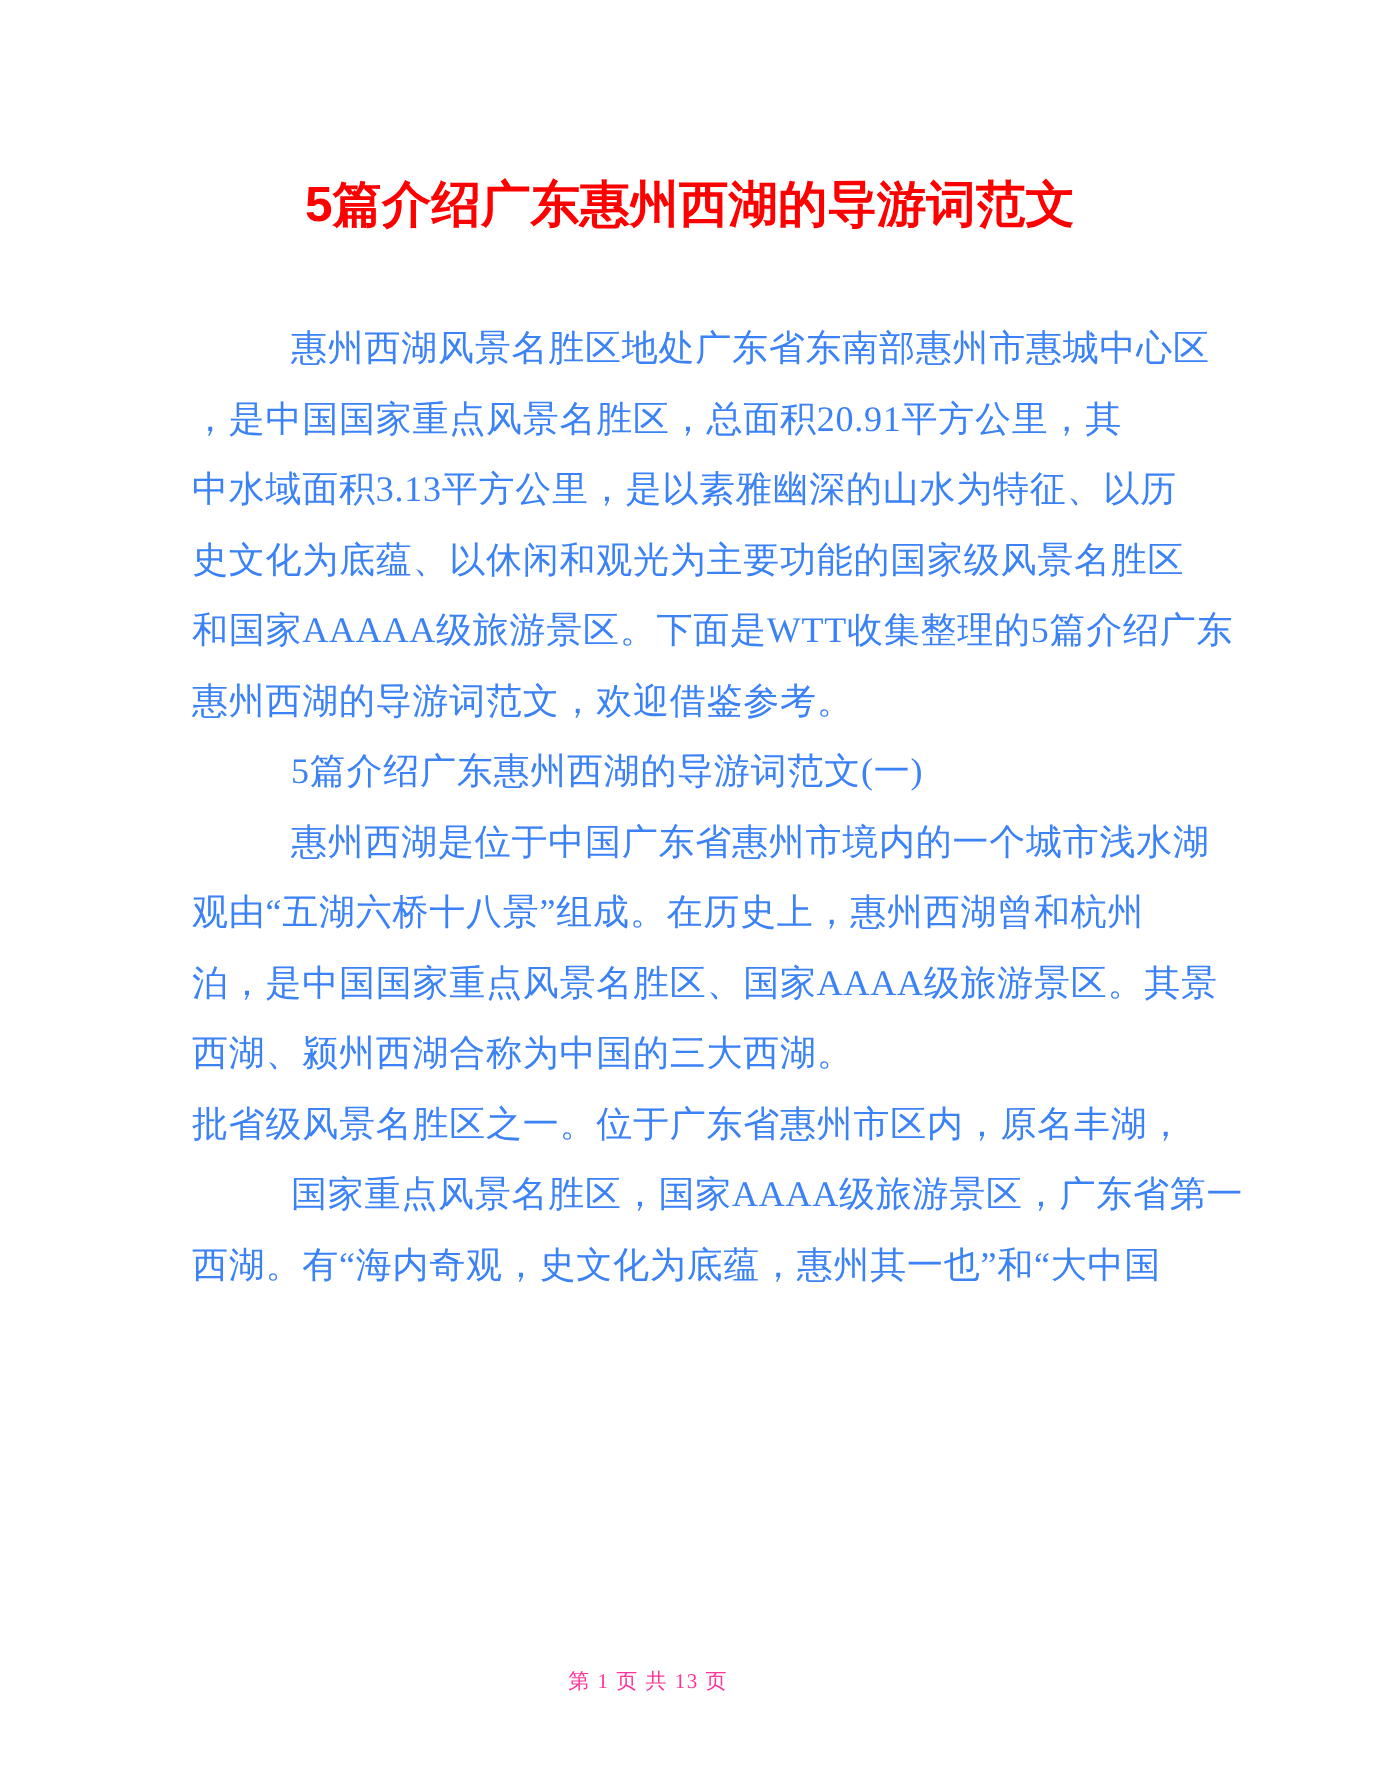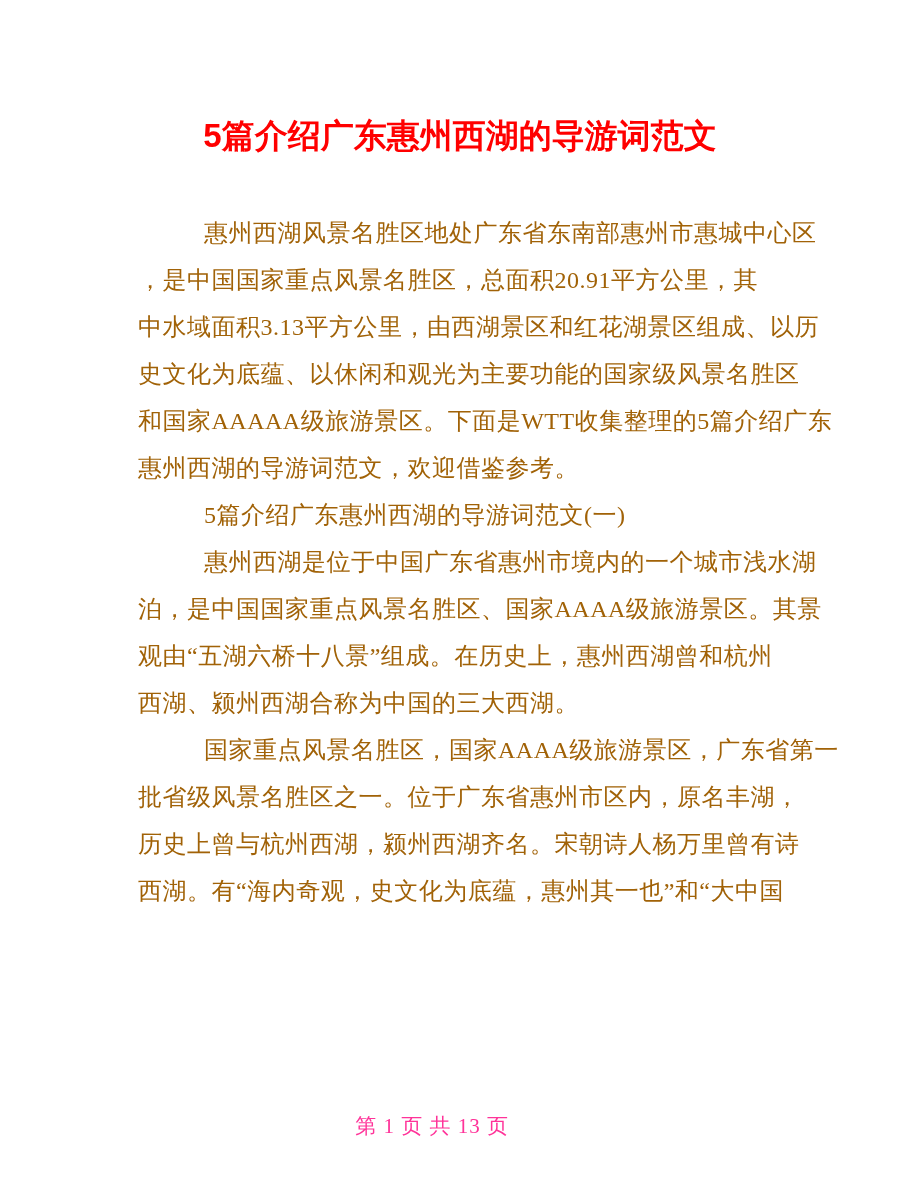--- a/index.html
+++ b/index.html
@@ -22,67 +22,66 @@
     font-family: "Liberation Sans", "DejaVu Sans", sans-serif;
     font-weight: bold;
     font-size: 33px;
     letter-spacing: 0px;
     color: #ff0000;
     white-space: nowrap;
   }
   .body-text {
     position: absolute;
     top: 210px;
-    left: 138px;
+    left: 128px;
     width: 660px;
-    color: #a16207;
+    color: #3b82f6;
     font-family: Liberation Serif, serif;
   }
   .line {
     height: 47px;
     line-height: 47px;
     font-size: 24px;
     letter-spacing: 0.5px;
     white-space: nowrap;
   }
   .line.indent {
     text-indent: 66px;
   }
   .page-footer {
     position: absolute;
     top: 1112px;
     left: 0;
     width: 864px;
     text-align: center;
-    font-size: 21px;
+    font-size: 14px;
     color: #ff3399;
     letter-spacing: 1px;
     white-space: nowrap;
   }
 </style>
 </head>
 <body>
 
 <div class="page">
 
   <h1 class="doc-title" style="color: rgb(255, 0, 0);">5篇介绍广东惠州西湖的导游词范文</h1>
 
   <div class="body-text">
     <div class="line indent">惠州西湖风景名胜区地处广东省东南部惠州市惠城中心区</div>
     <div class="line">，是中国国家重点风景名胜区，总面积20.91平方公里，其</div>
-    <div class="line">中水域面积3.13平方公里，由西湖景区和红花湖景区组成、以历</div>
+    <div class="line">中水域面积3.13平方公里，是以素雅幽深的山水为特征、以历</div>
     <div class="line">史文化为底蕴、以休闲和观光为主要功能的国家级风景名胜区</div>
     <div class="line">和国家AAAAA级旅游景区。下面是WTT收集整理的5篇介绍广东</div>
     <div class="line">惠州西湖的导游词范文，欢迎借鉴参考。</div>
     <div class="line indent">5篇介绍广东惠州西湖的导游词范文(一)</div>
     <div class="line indent">惠州西湖是位于中国广东省惠州市境内的一个城市浅水湖</div>
+    <div class="line">观由“五湖六桥十八景”组成。在历史上，惠州西湖曾和杭州</div>
     <div class="line">泊，是中国国家重点风景名胜区、国家AAAA级旅游景区。其景</div>
-    <div class="line">观由“五湖六桥十八景”组成。在历史上，惠州西湖曾和杭州</div>
     <div class="line">西湖、颍州西湖合称为中国的三大西湖。</div>
+    <div class="line">批省级风景名胜区之一。位于广东省惠州市区内，原名丰湖，</div>
     <div class="line indent">国家重点风景名胜区，国家AAAA级旅游景区，广东省第一</div>
-    <div class="line">批省级风景名胜区之一。位于广东省惠州市区内，原名丰湖，</div>
-    <div class="line">历史上曾与杭州西湖，颍州西湖齐名。宋朝诗人杨万里曾有诗</div>
     <div class="line">西湖。有“海内奇观，史文化为底蕴，惠州其一也”和“大中国</div>
   </div>
 
   <div class="page-footer" style="color: rgb(255, 51, 153);">第 1 页 共 13 页</div>
 
 </div>
 
 </body></html>

